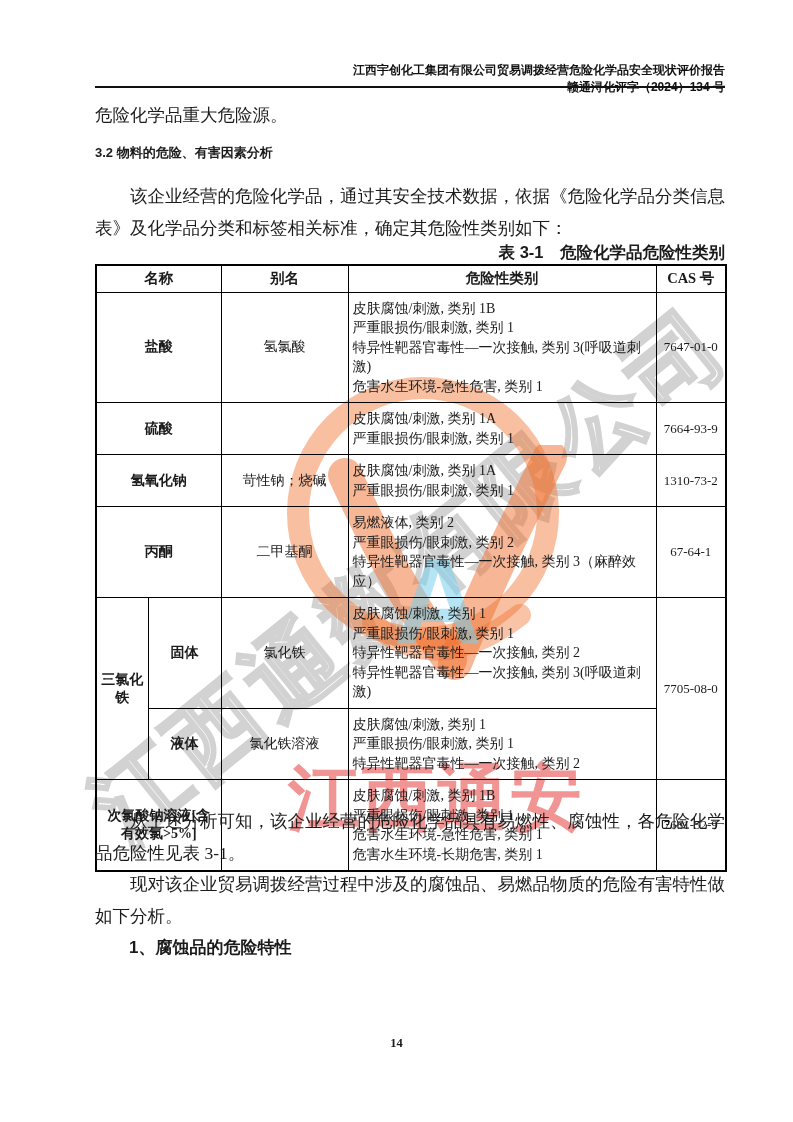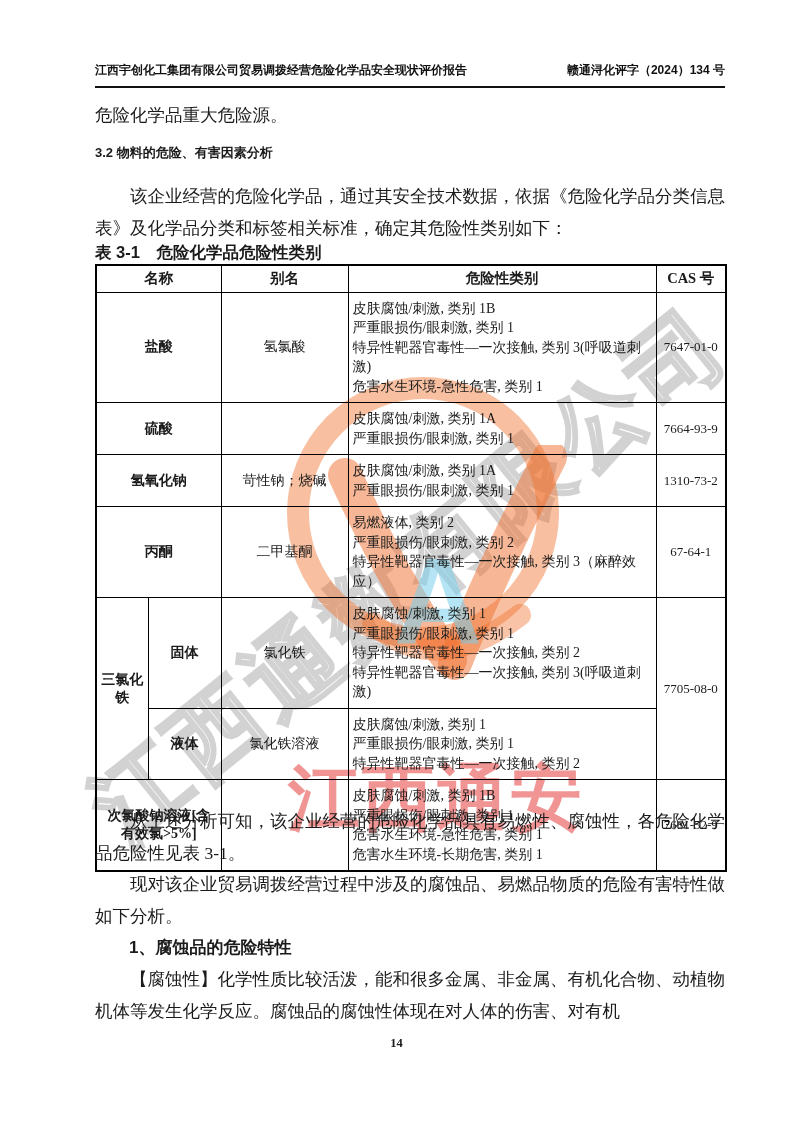--- a/index.html
+++ b/index.html
@@ -35,35 +35,35 @@
     font-size:72px; font-weight:700; letter-spacing:2px; white-space:nowrap;
     color:rgba(228,62,58,0.55);
     margin-top:45px;
   }
   
   .content { position:absolute; inset:0; z-index:2; }
   .doc-header {
     position:absolute; left:95px; top:62px; width:630px;
     display:flex; justify-content:space-between; align-items:flex-end;
     font-family:"Liberation Sans","DejaVu Sans",sans-serif;
-    font-size:12px; font-weight:700; color:#111;
+    font-size:12px; font-weight:700; color:#111;flex-direction:column;
   }
   .header-rule { position:absolute; left:95px; top:86px; width:630px; border-top:2px solid #111; }
   .cont-line { position:absolute; left:95px; top:103px; width:630px; font-size:17.5px; }
   .section-heading {
     position:absolute; left:95px; top:144px; width:630px;
     font-family:"Liberation Sans","DejaVu Sans",sans-serif;
     font-size:13px; font-weight:700;
   }
   .intro-para {
     position:absolute; left:95px; top:180px; width:630px;
     font-size:17.5px; line-height:32px; text-align:justify; text-indent:2em;
   }
   .table-title {
-    position:absolute; left:95px; top:242px; width:630px; text-align:left;
+    position:absolute; left:95px; top:242px; width:630px; text-align:right;
     font-family:"Liberation Sans","DejaVu Sans",sans-serif;
     font-size:16.5px; font-weight:700; white-space:pre-wrap;
   }
   .hz-table-wrap { position:absolute; left:95px; top:264px; }
   table.hz { border-collapse:collapse; table-layout:fixed; width:630px; font-size:14px; border:2px solid #000; }
   table.hz th, table.hz td { border:1px solid #000; padding:6px 4px; vertical-align:middle; overflow:hidden; }
   table.hz th { font-weight:700; text-align:center; font-size:14.5px; padding:2px; }
   .name-cell { font-weight:700; text-align:center; word-break:break-all; line-height:18px; }
   .sub-cell  { font-weight:700; text-align:center; }
   .alias-cell { text-align:center; word-break:break-all; }
@@ -206,19 +206,18 @@
           <td class="cas-cell">7681-52-9</td>
         </tr>
       </tbody>
         </table>
     </div>
 
     <div class="after-table">
       <p>从上述分析可知，该企业经营的危险化学品具有易燃性、腐蚀性，各危险化学品危险性见表 3-1。</p>
       <p>现对该企业贸易调拨经营过程中涉及的腐蚀品、易燃品物质的危险有害特性做如下分析。</p>
       <div class="sub-heading">1、腐蚀品的危险特性</div>
-      <p>【腐蚀性】化学性质比较活泼，能和很多金属、非金属、有机化合物、动植物机体等发生化学反应。腐蚀品的腐蚀性体现在对人体的伤害、对有机</p>
     </div>
 
     <div class="page-number">14</div>
 
   </div>
 </div>
 
 </body></html>

